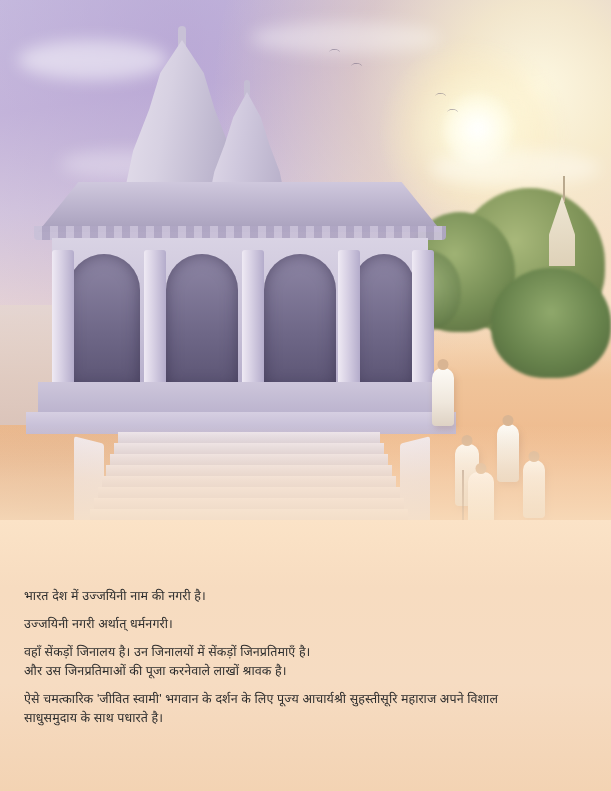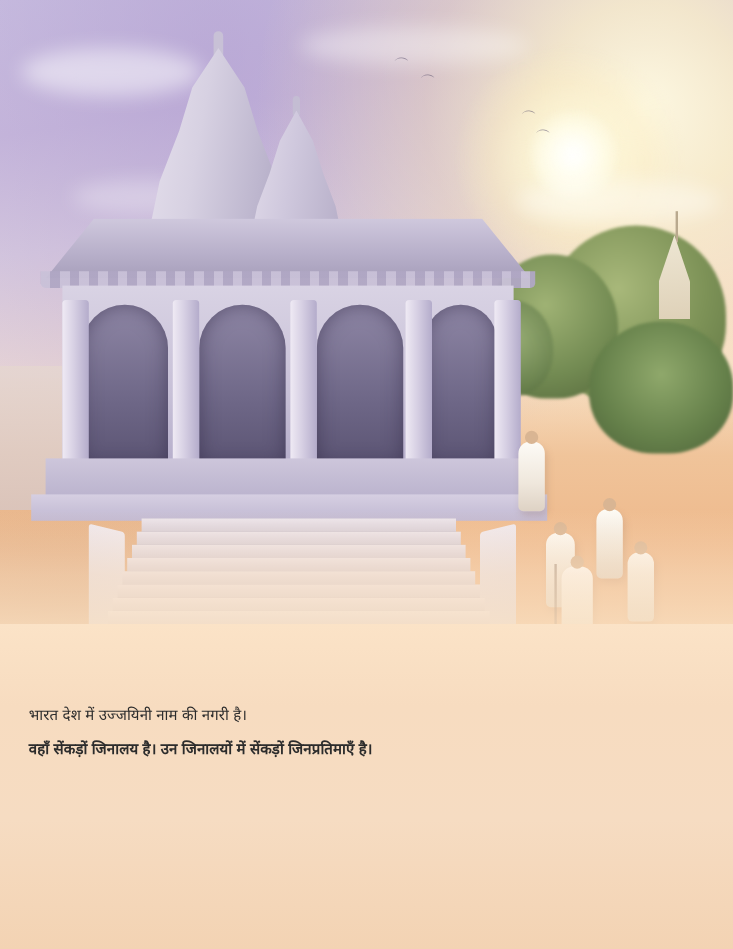--- a/index.html
+++ b/index.html
@@ -345,21 +345,21 @@
     margin-top: 40px;
   }
   .line {
     font-family: "Liberation Sans", "DejaVu Sans", sans-serif;
     font-size: 12.5px;
     line-height: 17px;
     color: #2c2c2c;
     margin-bottom: 11px;
     letter-spacing: 0.1px;
   }
-  .line.tight { margin-bottom: 2px; font-weight: bold; }
+  .line.tight { margin-bottom: 2px; }
   .line.last { margin-bottom: 0; }
   .line.just { text-align: justify; }
 </style>
 </head>
 <body>
 
 <div class="page">
 
   <div class="illustration">
     <div class="sky"></div>
@@ -434,17 +434,21 @@
     <div class="monk m4"></div>
     <div class="staff s1"></div>
     <div class="monk m5"></div>
 
     <div class="haze"></div>
   </div>
 
   <div class="text-area">
     <div class="text-inner">
       <div class="line">भारत देश में उज्जयिनी नाम की नगरी है।</div>
+      <div class="line">उज्जयिनी नगरी अर्थात् धर्मनगरी।</div>
       <div class="line tight">वहाँ सेंकड़ों जिनालय है। उन जिनालयों में सेंकड़ों जिनप्रतिमाएँ है।</div>
+      <div class="line">और उस जिनप्रतिमाओं की पूजा करनेवाले लाखों श्रावक है।</div>
+      <div class="line tight just">ऐसे चमत्कारिक 'जीवित स्वामी' भगवान के दर्शन के लिए पूज्य आचार्यश्री सुहस्तीसूरि महाराज अपने विशाल</div>
+      <div class="line last">साधुसमुदाय के साथ पधारते है।</div>
     </div>
   </div>
 
 </div>
 
 </body></html>

